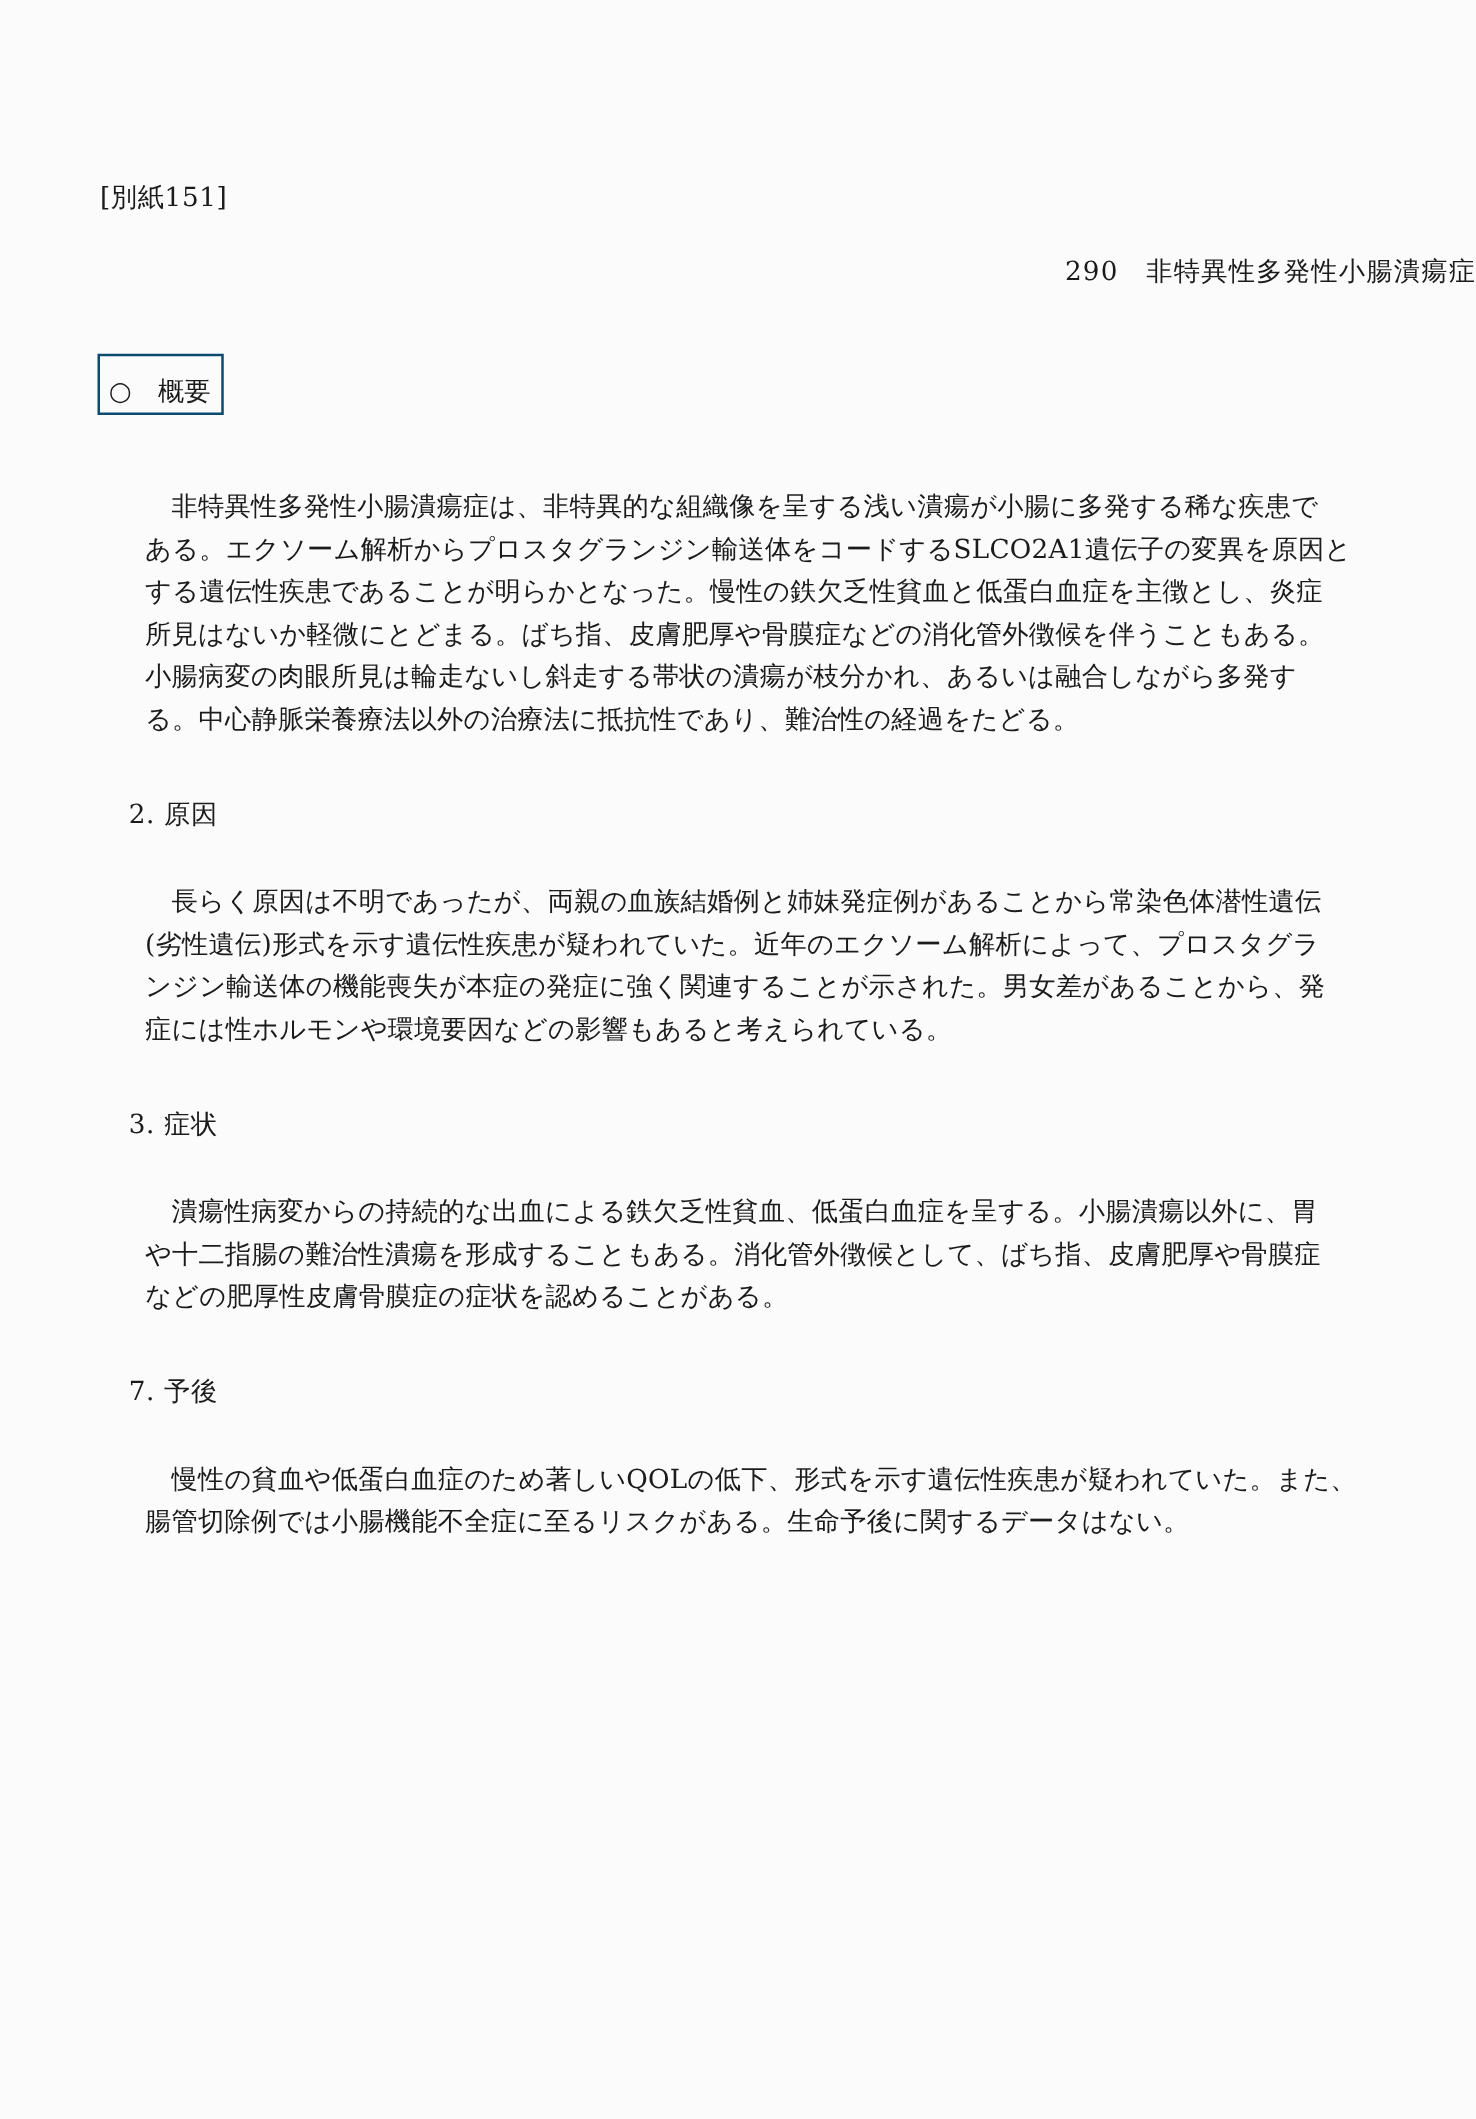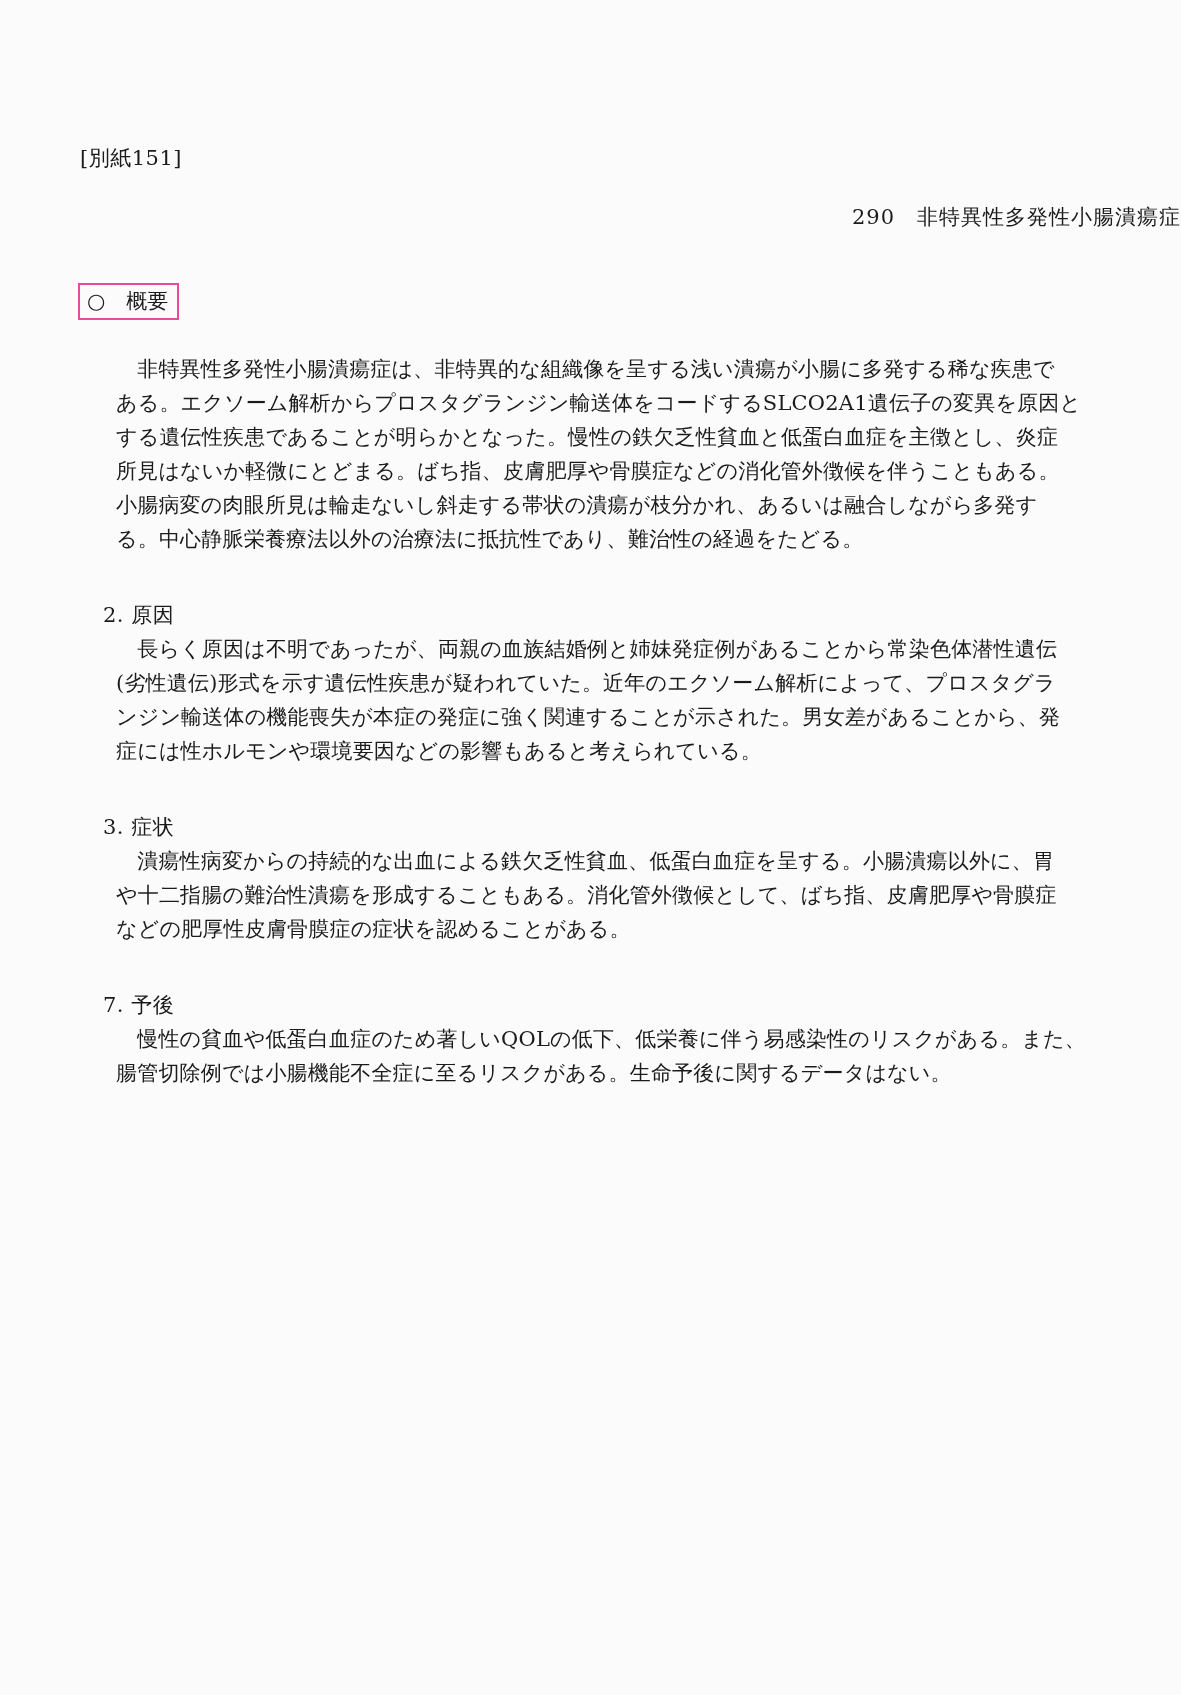--- a/index.html
+++ b/index.html
@@ -34,22 +34,22 @@
     width: 100%;
     text-align: right;
     font-size: 21px;
     line-height: 30px;
     letter-spacing: 1px;
   }
   .overview-box {
     position: absolute;
     left: 78px;
     top: 283px;
-    border: 2px solid #ec4899;
-    padding: 3px 9px 4px 7px;
+    border: 2px solid #0c4a6e;
+    padding: 15px 9px 4px 7px;
     font-size: 21px;
     line-height: 26px;
     display: inline-block;
     background: transparent;
   }
   .content {
     position: absolute;
     left: 103px;
     top: 352px;
     width: 985px;
@@ -64,20 +64,21 @@
     font-size: 21px;
     line-height: 34px;
     letter-spacing: 0.5px;
   }
   .section-body {
     font-size: 21px;
     line-height: 34px;
     margin-left: 13px;
     white-space: pre-line;
     letter-spacing: 0.2px;
+    margin-top: 36px;
   }
 </style>
 </head>
 <body>
 
 <div class="page">
 
   <div class="doc-ref">[別紙151]</div>
 
   <div class="doc-title">290　非特異性多発性小腸潰瘍症</div>
@@ -110,18 +111,18 @@
       <div class="section-body">　潰瘍性病変からの持続的な出血による鉄欠乏性貧血、低蛋白血症を呈する。小腸潰瘍以外に、胃
 や十二指腸の難治性潰瘍を形成することもある。消化管外徴候として、ばち指、皮膚肥厚や骨膜症
 などの肥厚性皮膚骨膜症の症状を認めることがある。</div>
     </div>
 
     <div class="section">
     </div>
 
     <div class="section">
       <div class="section-heading">7. 予後</div>
-      <div class="section-body">　慢性の貧血や低蛋白血症のため著しいQOLの低下、低栄養に伴う易感染性のリスクがある。また、
+      <div class="section-body">　慢性の貧血や低蛋白血症のため著しいQOLの低下、形式を示す遺伝性疾患が疑われていた。また、
 腸管切除例では小腸機能不全症に至るリスクがある。生命予後に関するデータはない。</div>
     </div>
 
   </div>
 </div>
 
 </body></html>

